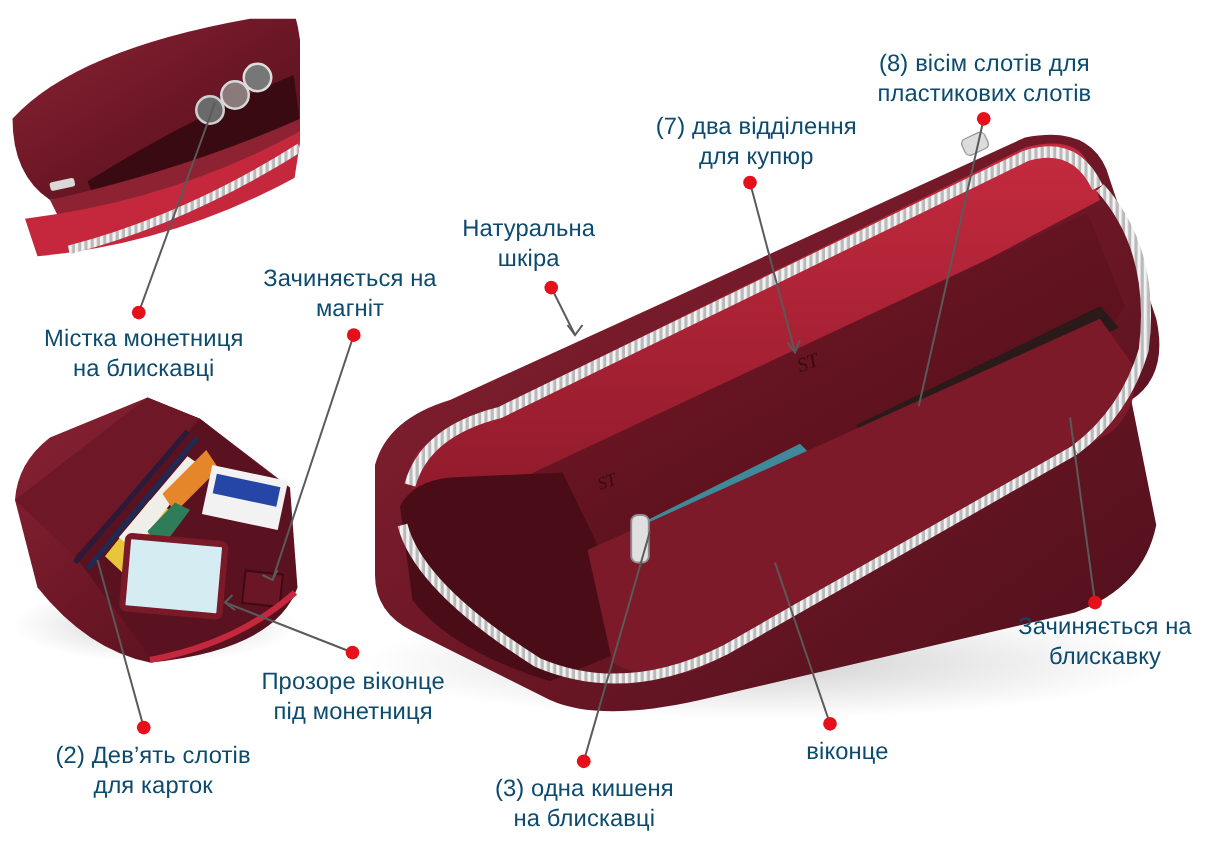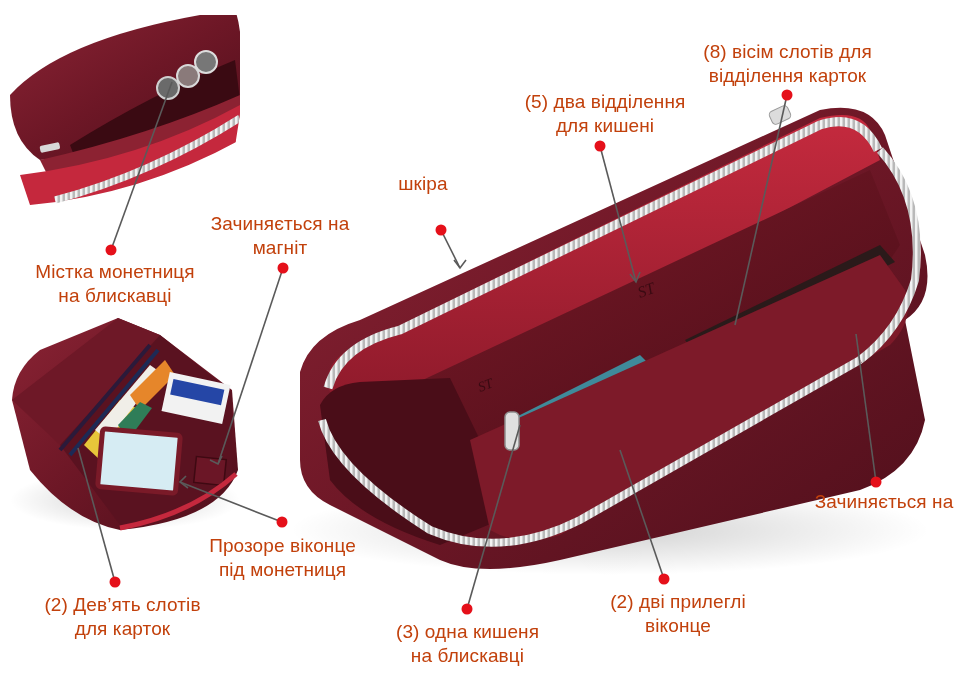--- a/index.html
+++ b/index.html
@@ -1,20 +1,20 @@
 <!DOCTYPE html>
 <html><head>
 <meta charset="utf-8">
 <style>
   html, body { margin:0; padding:0; background:#ffffff; }
   body { width:970px; height:674px; position:relative; overflow:hidden;
          font-family:"Liberation Sans", "DejaVu Sans", sans-serif; color:#1e1e1e; }
   #art { position:absolute; left:0; top:0; width:970px; height:674px; }
   .label { position:absolute; font-size:19px; line-height:24px; text-align:center;
-           color:#c2410c; white-space:nowrap; letter-spacing:0.1px; }
+           color:#0c4a6e; white-space:nowrap; letter-spacing:0.1px; }
   .label span { display:block; }
 </style>
 </head>
 <body>
 
 <svg id="art" viewBox="0 0 970 674" xmlns="http://www.w3.org/2000/svg">
   <defs>
     <linearGradient id="lg-leather" x1="0" y1="0" x2="1" y2="1">
       <stop offset="0" stop-color="#8a2334"></stop>
       <stop offset="0.5" stop-color="#6d1726"></stop>
@@ -149,48 +149,49 @@
   <span>Містка монетниця</span>
   <span>на блискавці</span>
 </div>
 
 <div class="label" style="left:195px; top:212px; width:170px;">
   <span>Зачиняється на</span>
   <span>магніт</span>
 </div>
 
 <div class="label" style="left:368px; top:172px; width:110px;">
+  <span>Натуральна</span>
   <span>шкіра</span>
 </div>
 
 <div class="label" style="left:505px; top:90px; width:200px;">
-  <span>(5) два відділення</span>
-  <span>для кишені</span>
+  <span>(7) два відділення</span>
+  <span>для купюр</span>
 </div>
 
 <div class="label" style="left:680px; top:40px; width:215px;">
   <span>(8) вісім слотів для</span>
-  <span>відділення карток</span>
+  <span>пластикових слотів</span>
 </div>
 
 <div class="label" style="left:800px; top:490px; width:168px;">
   <span>Зачиняється на</span>
+  <span>блискавку</span>
 </div>
 
 <div class="label" style="left:195px; top:534px; width:175px;">
   <span>Прозоре віконце</span>
   <span>під монетниця</span>
 </div>
 
 <div class="label" style="left:30px; top:593px; width:185px;">
   <span>(2) Дев’ять слотів</span>
   <span>для карток</span>
 </div>
 
 <div class="label" style="left:385px; top:620px; width:165px;">
   <span>(3) одна кишеня</span>
   <span>на блискавці</span>
 </div>
 
 <div class="label" style="left:608px; top:590px; width:140px;">
-  <span>(2) дві прилеглі</span>
   <span>віконце</span>
 </div>
 
 </body></html>

